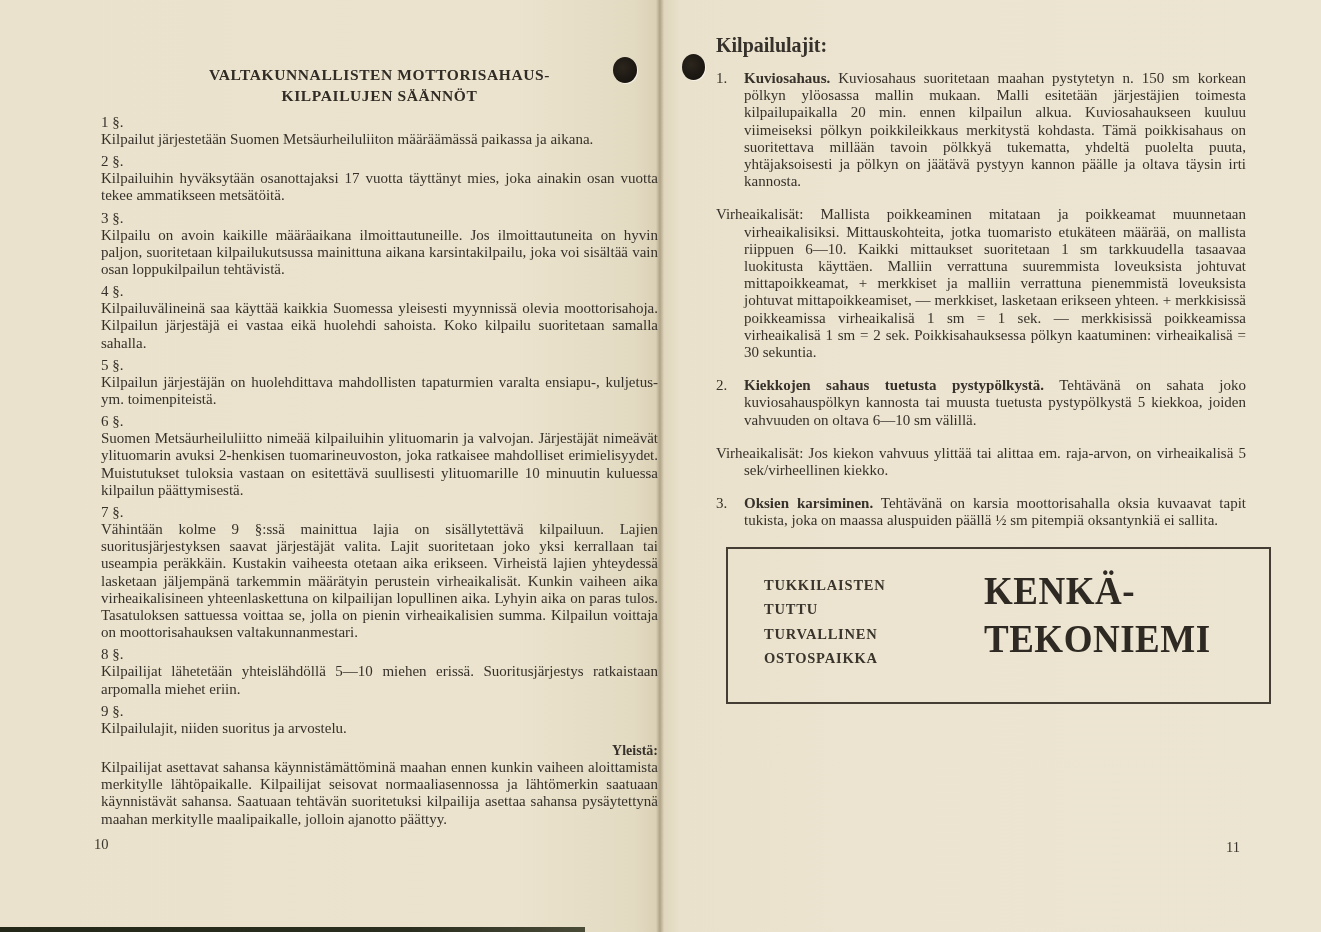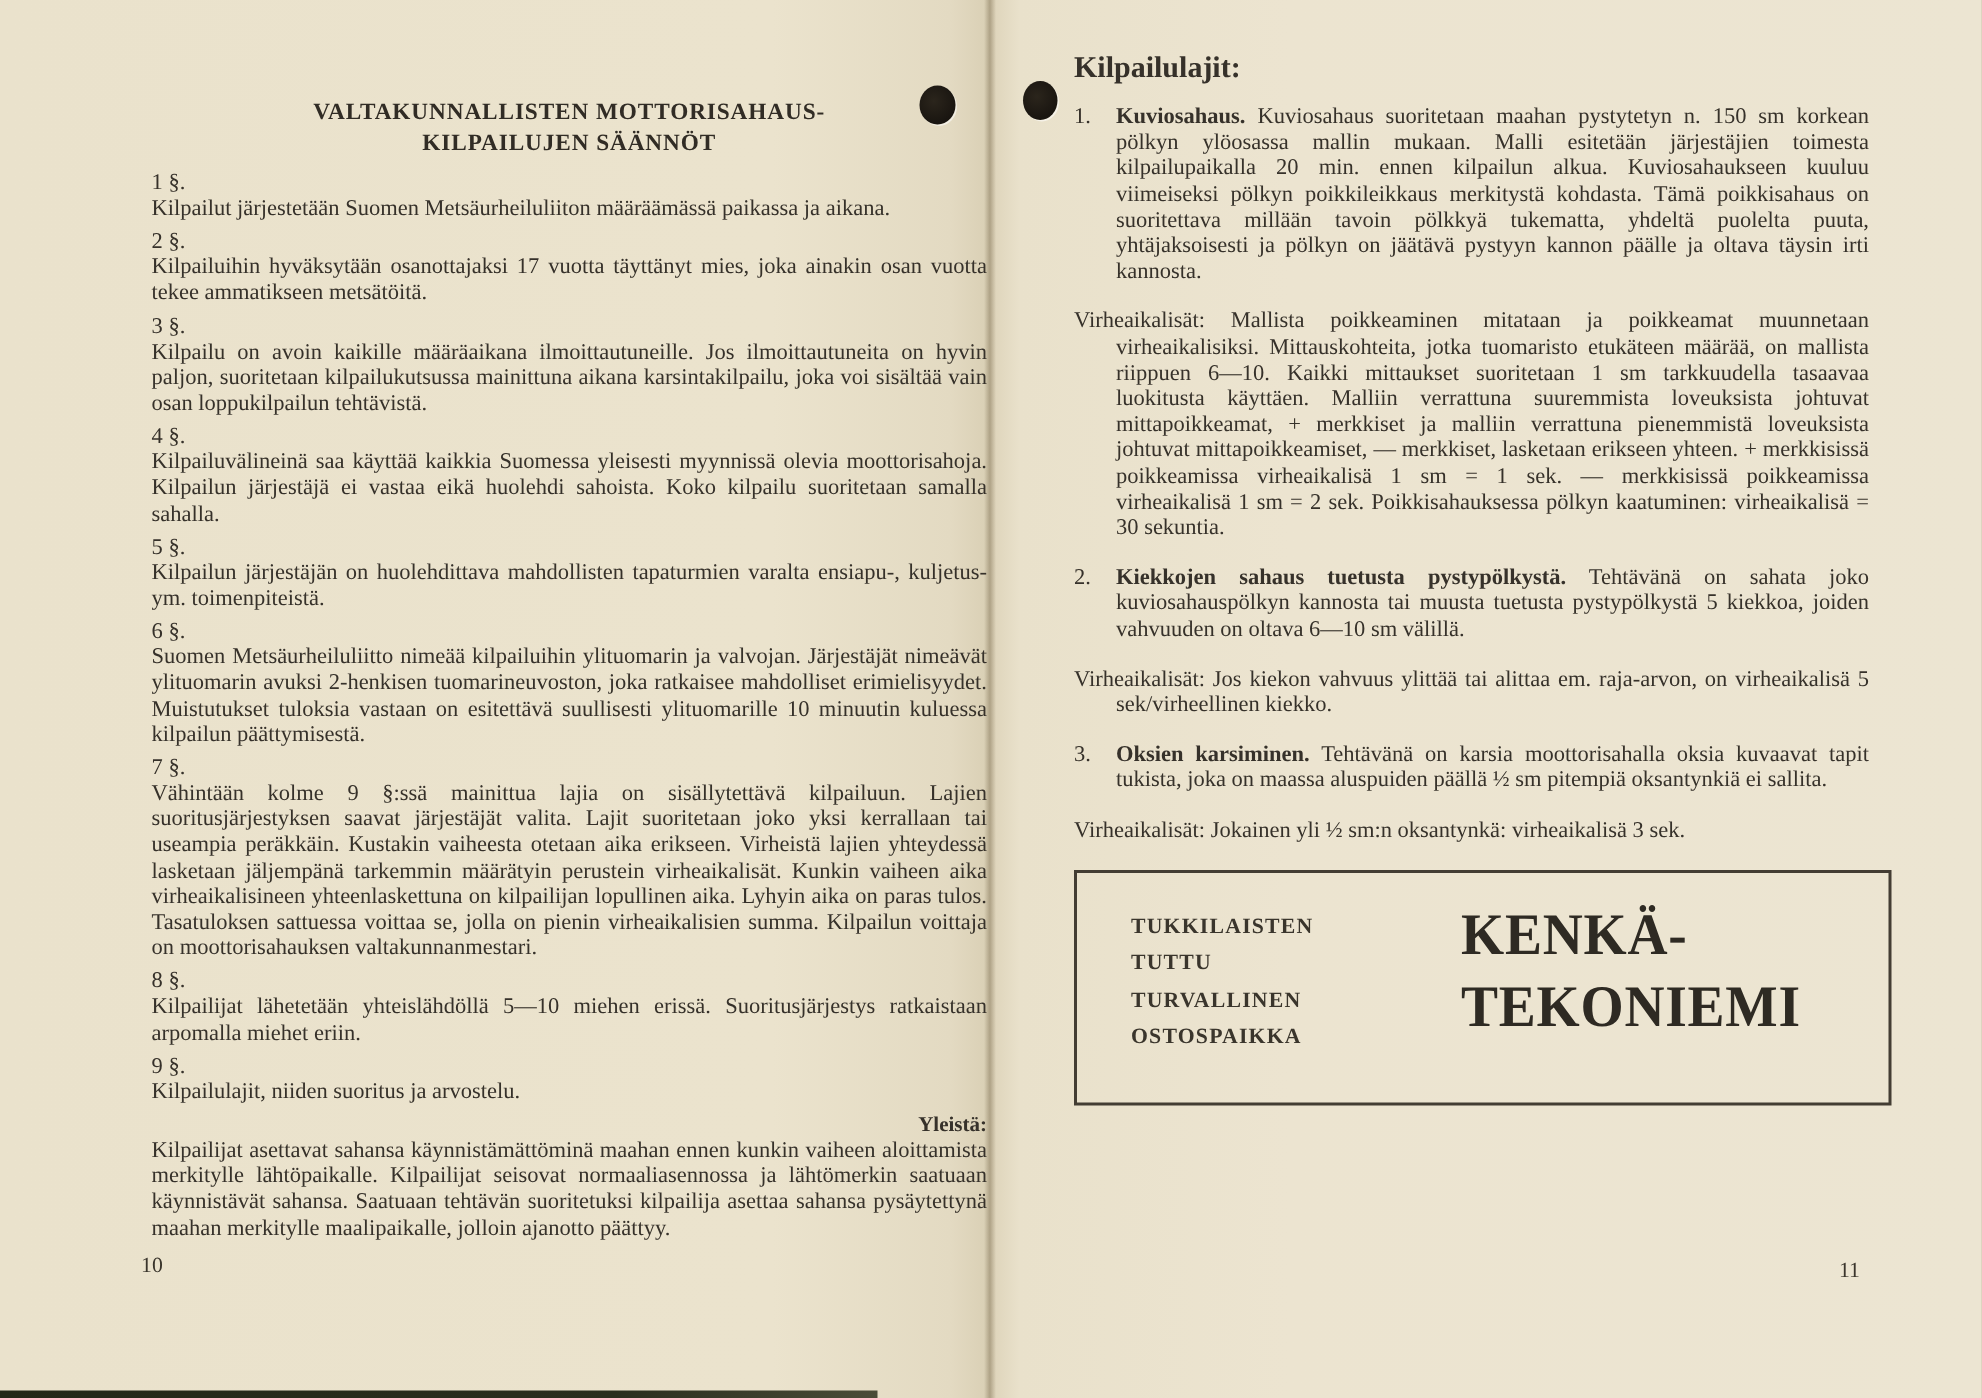--- a/index.html
+++ b/index.html
@@ -55,21 +55,21 @@
   .hang{
     margin:16px 0 9px 0;font-size:15px;line-height:17.2px;text-align:justify;
     padding-left:28px;text-indent:-28px;
   }
   .hang .num{display:inline-block;width:28px;text-indent:0;}
   .hang b{font-weight:bold;}
 
   
   .ad-box{
     position:relative;margin-top:17px;height:157px;width:545px;
-    border:2px solid #433d33;background:transparent;box-sizing:border-box;
+    border:2px solid #433d33;background:transparent;box-sizing:border-box;margin-left:10px;
   }
   .ad-tagline{
     position:absolute;left:36px;top:24px;
     font-weight:bold;font-size:14.5px;line-height:24.5px;letter-spacing:.8px;
     color:#3a352c;
   }
   .ad-brand{
     position:absolute;left:256px;top:18px;
     font-weight:bold;font-size:37px;line-height:45px;letter-spacing:.5px;
     color:#2e2a23;transform:scaleY(1.06);transform-origin:top left;
@@ -133,21 +133,20 @@
     <p class="hang"><span class="num">1.</span><b>Kuviosahaus.</b> <span>Kuviosahaus suoritetaan maahan pystytetyn n. 150 sm korkean pölkyn ylöosassa mallin mukaan. Malli esitetään järjestäjien toimesta kilpailupaikalla 20 min. ennen kilpailun alkua. Kuviosahaukseen kuuluu viimeiseksi pölkyn poikkileikkaus merkitystä kohdasta. Tämä poikkisahaus on suoritettava millään tavoin pölkkyä tukematta, yhdeltä puolelta puuta, yhtäjaksoisesti ja pölkyn on jäätävä pystyyn kannon päälle ja oltava täysin irti kannosta.</span></p>
 
     <p class="hang"><span>Virheaikalisät:</span> <span>Mallista poikkeaminen mitataan ja poikkeamat muunnetaan virheaikalisiksi. Mittauskohteita, jotka tuomaristo etukäteen määrää, on mallista riippuen 6—10. Kaikki mittaukset suoritetaan 1 sm tarkkuudella tasaavaa luokitusta käyttäen. Malliin verrattuna suuremmista loveuksista johtuvat mittapoikkeamat, + merkkiset ja malliin verrattuna pienemmistä loveuksista johtuvat mittapoikkeamiset, — merkkiset, lasketaan erikseen yhteen. + merkkisissä poikkeamissa virheaikalisä 1 sm = 1 sek. — merkkisissä poikkeamissa virheaikalisä 1 sm = 2 sek. Poikkisahauksessa pölkyn kaatuminen: virheaikalisä = 30 sekuntia.</span></p>
 
     <p class="hang"><span class="num">2.</span><b>Kiekkojen sahaus tuetusta pystypölkystä.</b> <span>Tehtävänä on sahata joko kuviosahauspölkyn kannosta tai muusta tuetusta pystypölkystä 5 kiekkoa, joiden vahvuuden on oltava 6—10 sm välillä.</span></p>
 
     <p class="hang"><span>Virheaikalisät:</span> <span>Jos kiekon vahvuus ylittää tai alittaa em. raja-arvon, on virheaikalisä 5 sek/virheellinen kiekko.</span></p>
 
     <p class="hang"><span class="num">3.</span><b>Oksien karsiminen.</b> <span>Tehtävänä on karsia moottorisahalla oksia kuvaavat tapit tukista, joka on maassa aluspuiden päällä ½ sm pitempiä oksantynkiä ei sallita.</span></p>
 
-    <p class="hang"><span>Virheaikalisät:</span> <span>Jokainen yli ½ sm:n oksantynkä: virheaikalisä 3 sek.</span></p>
 
     <div class="ad-box">
       <div class="ad-tagline">
         <div>TUKKILAISTEN</div>
         <div>TUTTU</div>
         <div>TURVALLINEN</div>
         <div>OSTOSPAIKKA</div>
       </div>
       <div class="ad-brand">
         <div>KENKÄ-</div>

